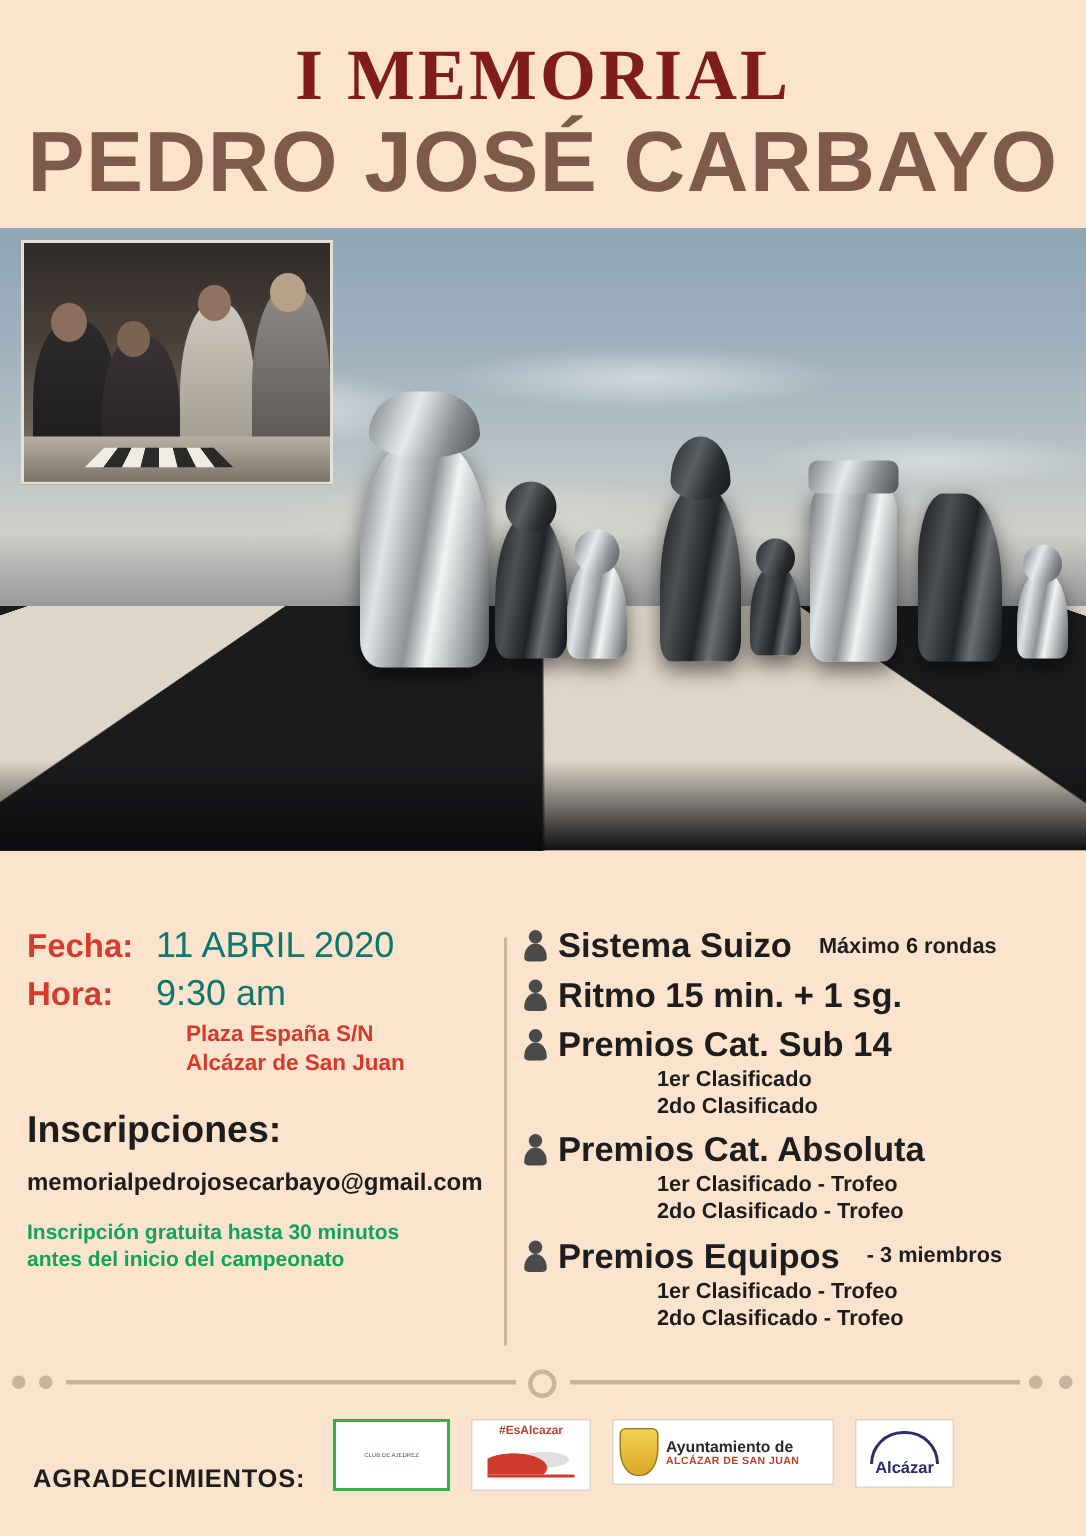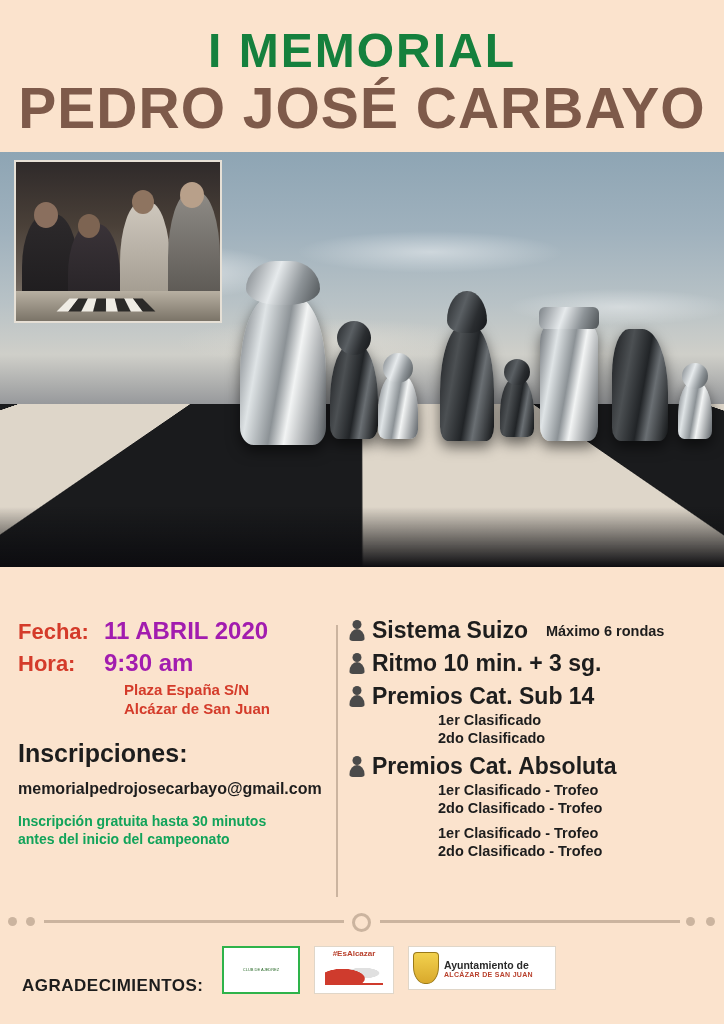--- a/index.html
+++ b/index.html
@@ -17,22 +17,23 @@
 
   
   .header {
     padding-top: 26px;
     text-align: center;
   }
   .title-1 {
     font-size: 48px;
     font-weight: bold;
     letter-spacing: 2px;
-    color: #15803d;
+    color: #7f1d1d;
     line-height: 1.05;
+    font-family: Liberation Serif, serif;
   }
   .title-2 {
     font-size: 57px;
     font-weight: bold;
     letter-spacing: 1px;
     color: #7e5a4a;
     line-height: 1.08;
     margin-top: 2px;
   }
 
@@ -141,21 +142,21 @@
   }
 
   .left-col {
     position: absolute; left: 18px; top: 0; width: 312px;
   }
   .row { display: flex; align-items: baseline; margin-bottom: 4px; }
   .lbl {
     color: #d43b2a; font-weight: bold; font-size: 22px; width: 86px;
   }
   .val {
-    color: #a21caf; font-weight: bold; font-size: 24px; text-align: right;
+    color: #0f766e; font-weight: normal; font-size: 24px; text-align: right;
   }
   .addr {
     color: #d43b2a; font-weight: bold; font-size: 15px; line-height: 1.25;
     margin-left: 106px; margin-top: 4px;
   }
   .inscr-title {
     margin-top: 20px; font-size: 25px; font-weight: bold; color: #1d1d1d;
   }
   .email {
     margin-top: 12px; font-size: 16px; font-weight: bold; color: #1d1d1d;
@@ -347,21 +348,21 @@
         <div class="rhead">
           <span class="pawn"></span>
           <span class="rtitle">Sistema Suizo</span>
           <span class="rsub">Máximo 6 rondas</span>
         </div>
       </div>
 
       <div class="ritem">
         <div class="rhead">
           <span class="pawn"></span>
-          <span class="rtitle">Ritmo 10 min. + 3 sg.</span>
+          <span class="rtitle">Ritmo 15 min. + 1 sg.</span>
           <span class="rsub"></span>
         </div>
       </div>
 
       <div class="ritem">
         <div class="rhead">
           <span class="pawn"></span>
           <span class="rtitle">Premios Cat. Sub 14</span>
           <span class="rsub"></span>
         </div>
@@ -377,20 +378,25 @@
           <span class="rtitle">Premios Cat. Absoluta</span>
           <span class="rsub"></span>
         </div>
         <div class="rlines">
           <div class="rline">1er  Clasificado - Trofeo</div>
           <div class="rline">2do Clasificado - Trofeo</div>
         </div>
       </div>
 
       <div class="ritem">
+        <div class="rhead">
+          <span class="pawn"></span>
+          <span class="rtitle">Premios  Equipos</span>
+          <span class="rsub">- 3 miembros</span>
+        </div>
         <div class="rlines">
           <div class="rline">1er  Clasificado - Trofeo</div>
           <div class="rline">2do Clasificado - Trofeo</div>
         </div>
       </div>
 
     </div>
   </div>
 
   <div class="sep">
@@ -413,16 +419,20 @@
         <div class="t1">#EsAlcazar</div>
         <div class="swoosh"></div>
       </div>
       <div class="logo logo-2">
         <div class="shield"></div>
         <div class="txt">
           <div class="t1">Ayuntamiento de</div>
           <div class="t2">ALCÁZAR DE SAN JUAN</div>
         </div>
       </div>
+      <div class="logo logo-4">
+        <div class="arc"></div>
+        <div class="t1">Alcázar</div>
+      </div>
     </div>
   </div>
 
 </div>
 
 </body></html>

